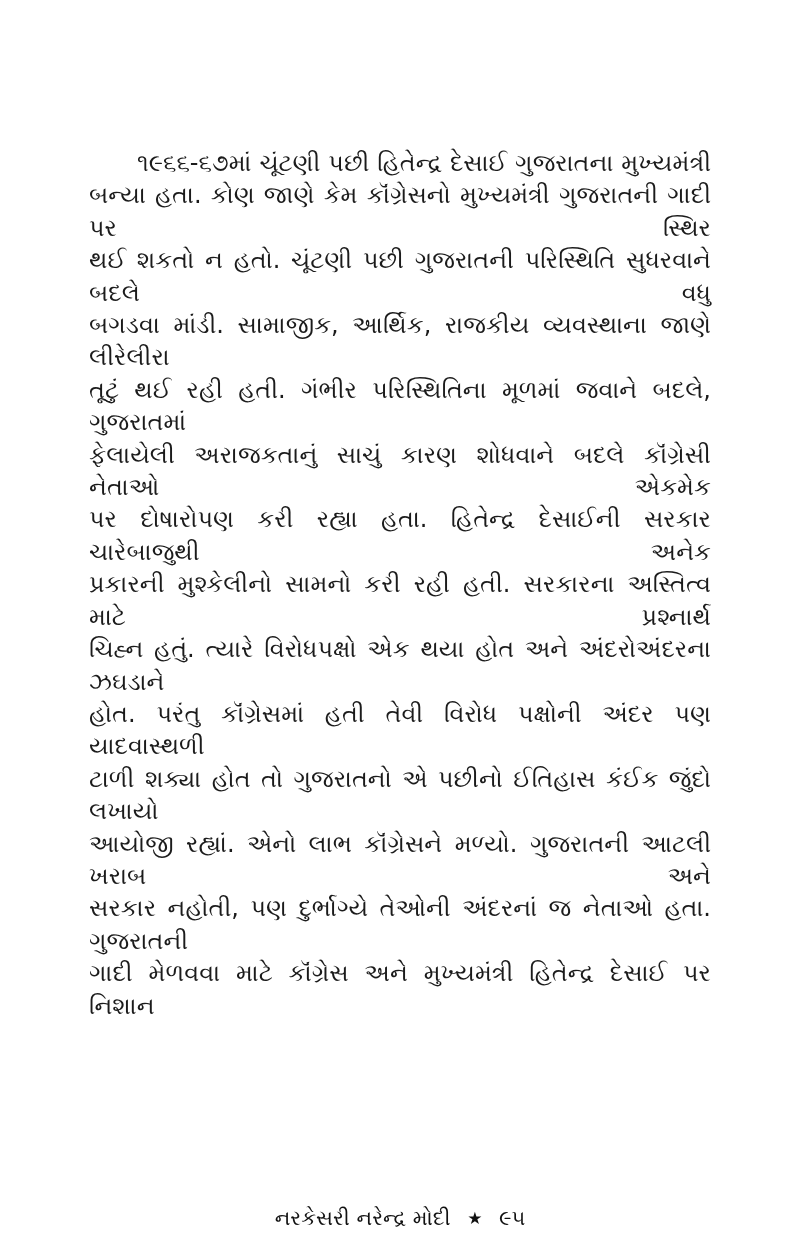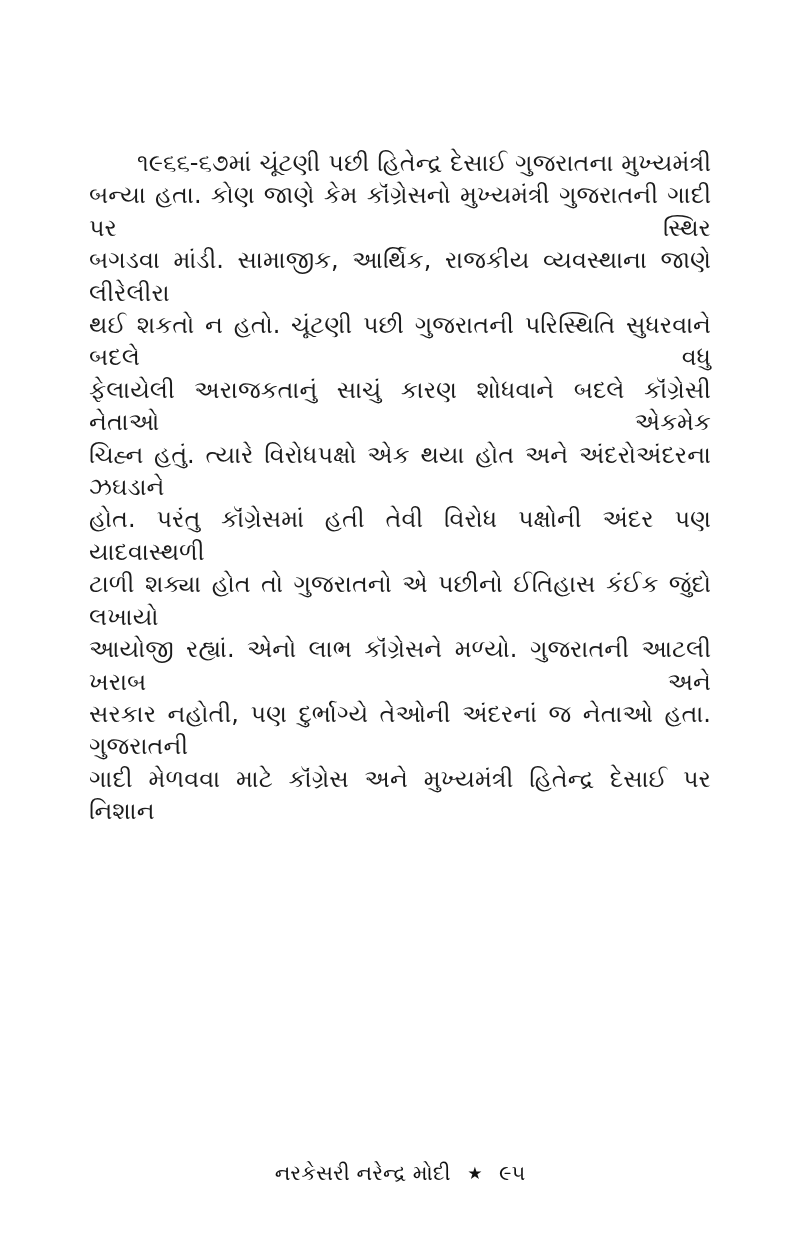--- a/index.html
+++ b/index.html
@@ -33,21 +33,21 @@
     text-align-last: justify;
     white-space: normal;
     letter-spacing: 0px;
   }
   .line.indent {
     text-indent: 48px;
   }
   .page-footer {
     position: absolute;
     left: 89px;
-    top: 1159px;
+    top: 1204px;
     width: 622px;
     text-align: center;
     font-size: 21px;
     line-height: 28px;
     color: #111111;
   }
   .page-footer .book-title,
   .page-footer .page-number {
     display: inline;
   }
@@ -61,23 +61,26 @@
 </head>
 <body>
 
 <div class="page">
 
   <div class="text-block">
 
     <div class="paragraph">
       <div class="line indent">૧૯૬૬-૬૭માં ચૂંટણી પછી હિતેન્દ્ર દેસાઈ ગુજરાતના મુખ્યમંત્રી</div>
       <div class="line">બન્યા હતા. કોણ જાણે કેમ કૉંગ્રેસનો મુખ્યમંત્રી ગુજરાતની ગાદી પર સ્થિર</div>
+      <div class="line">થઈ શકતો ન હતો. ચૂંટણી પછી ગુજરાતની પરિસ્થિતિ સુધરવાને બદલે વધુ</div>
       <div class="line">બગડવા માંડી. સામાજીક, આર્થિક, રાજકીય વ્યવસ્થાના જાણે લીરેલીરા</div>
-      <div class="line">થઈ શકતો ન હતો. ચૂંટણી પછી ગુજરાતની પરિસ્થિતિ સુધરવાને બદલે વધુ</div>
+      <div class="line">તૂટું થઈ રહી હતી. ગંભીર પરિસ્થિતિના મૂળમાં જવાને બદલે, ગુજરાતમાં</div>
       <div class="line">ફેલાયેલી અરાજકતાનું સાચું કારણ શોધવાને બદલે કૉંગ્રેસી નેતાઓ એકમેક</div>
+      <div class="line">પર દોષારોપણ કરી રહ્યા હતા. હિતેન્દ્ર દેસાઈની સરકાર ચારેબાજુથી અનેક</div>
+      <div class="line">પ્રકારની મુશ્કેલીનો સામનો કરી રહી હતી. સરકારના અસ્તિત્વ માટે પ્રશ્નાર્થ</div>
       <div class="line">ચિહ્ન હતું. ત્યારે વિરોધપક્ષો એક થયા હોત અને અંદરોઅંદરના ઝઘડાને</div>
       <div class="line">હોત. પરંતુ કૉંગ્રેસમાં હતી તેવી વિરોધ પક્ષોની અંદર પણ યાદવાસ્થળી</div>
       <div class="line">ટાળી શક્યા હોત તો ગુજરાતનો એ પછીનો ઈતિહાસ કંઈક જુંદો લખાયો</div>
       <div class="line">આયોજી રહ્યાં. એનો લાભ કૉંગ્રેસને મળ્યો. ગુજરાતની આટલી ખરાબ અને</div>
       <div class="line">સરકાર નહોતી, પણ દુર્ભાગ્યે તેઓની અંદરનાં જ નેતાઓ હતા. ગુજરાતની</div>
       <div class="line">ગાદી મેળવવા માટે કૉંગ્રેસ અને મુખ્યમંત્રી હિતેન્દ્ર દેસાઈ પર નિશાન</div>
 
     </div>
 
   </div>

